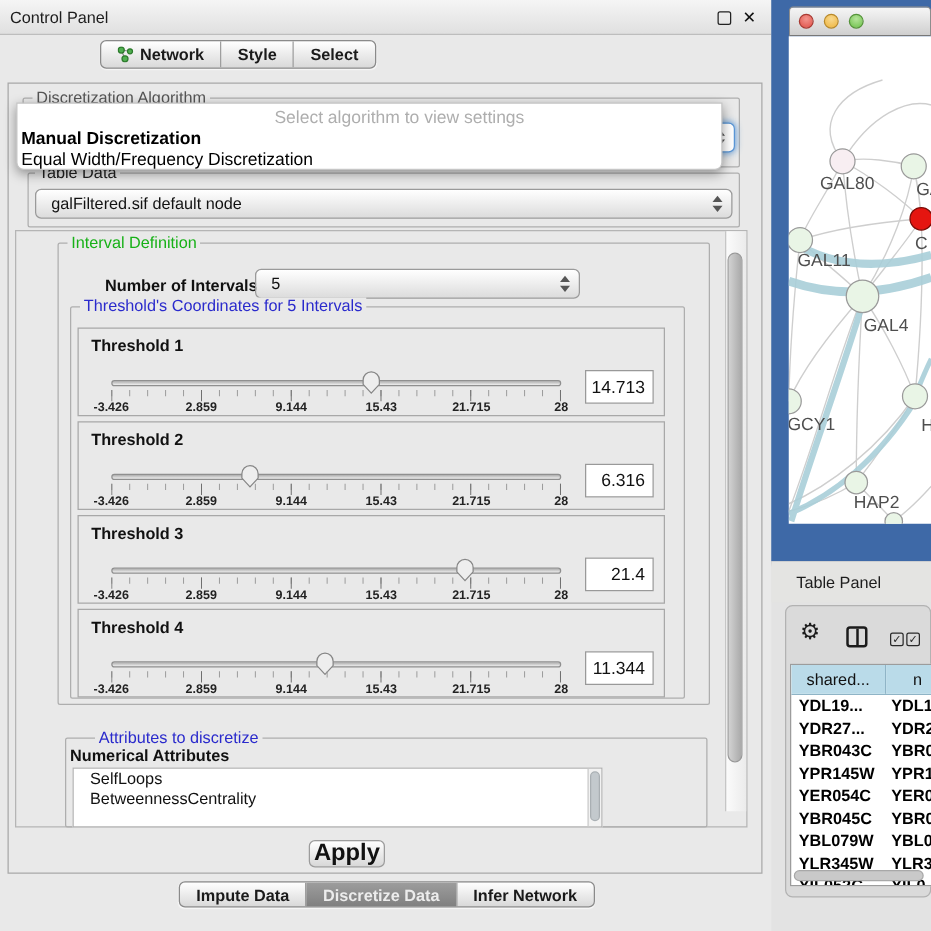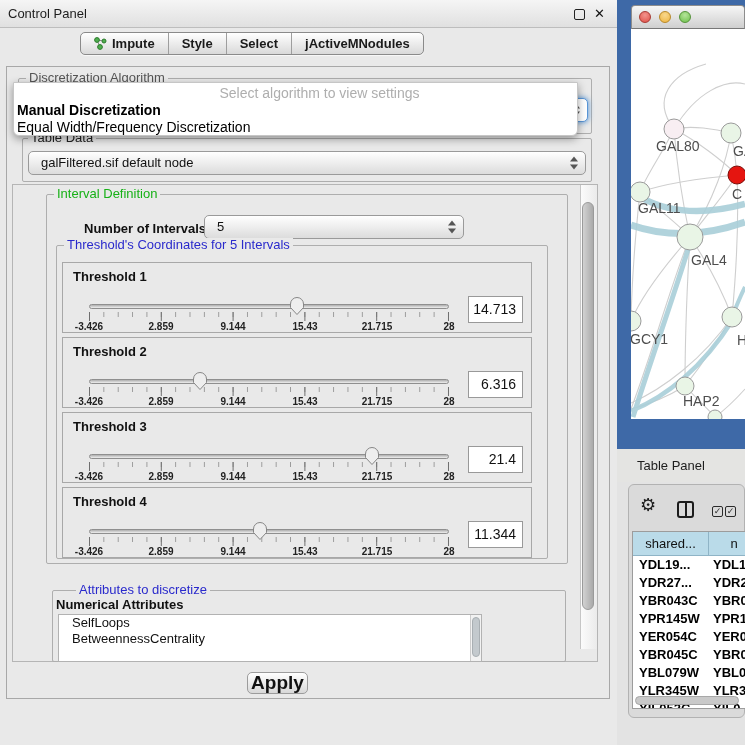--- a/index.html
+++ b/index.html
@@ -138,30 +138,27 @@
 
     <div class="seg" style="left:80px;top:32px;">
       <span class="tab">
         <svg width="13" height="13" viewBox="0 0 13 13">
           <line x1="3" y1="3" x2="10" y2="4" stroke="#8a8a8a"></line>
             <line x1="3" y1="3" x2="6" y2="10" stroke="#8a8a8a"></line>
           <circle cx="3" cy="3" r="2.4" fill="#4fae4f" stroke="#2c7a2c"></circle>
           <circle cx="10" cy="4" r="2" fill="#4fae4f" stroke="#2c7a2c"></circle>
           <circle cx="6" cy="10" r="2.4" fill="#4fae4f" stroke="#2c7a2c"></circle>
         </svg>
-        <span>Impute</span>
+        <span>Network</span>
       </span>
       <span class="tab">
           <span>Style</span>
         </span>
       <span class="tab">
           <span>Select</span>
-        </span>
-      <span class="tab">
-          <span>jActiveMNodules</span>
         </span>
     </div>
 
     <div class="contentPanel"></div>
 
     <div class="group" style="left:18px;top:78px;width:574px;height:56px;"></div>
     <span class="grouplabel" style="left:26px;top:71px;color:#555;">Discretization Algorithm</span>
     <div id="disc-combo">
       <span class="stepper">
           <i class="up"></i>
@@ -290,20 +287,31 @@
     <div id="attrList">
       <div class="item">SelfLoops</div>
       <div class="item">BetweennessCentrality</div>
       <div class="listtrack">
           <div class="listthumb"></div>
         </div>
     </div>
 
     <div class="button" style="left:247px;top:672px;width:61px;">Apply</div>
 
+    <div class="seg" style="left:143px;top:705px;height:21px;">
+      <span class="tab" style="height:21px;">
+          <span>Impute Data</span>
+        </span>
+      <span class="tab sel" style="height:21px;">
+          <span>Discretize Data</span>
+        </span>
+      <span class="tab" style="height:21px;">
+          <span>Infer Network</span>
+        </span>
+    </div>
   </div>
 
   <div id="blue"></div>
   <div id="netbar">
     <span class="light r"></span>
     <span class="light y"></span>
     <span class="light g"></span>
   </div>
   <div id="canvas">
     <svg width="114" height="390" viewBox="0 0 114 390">

